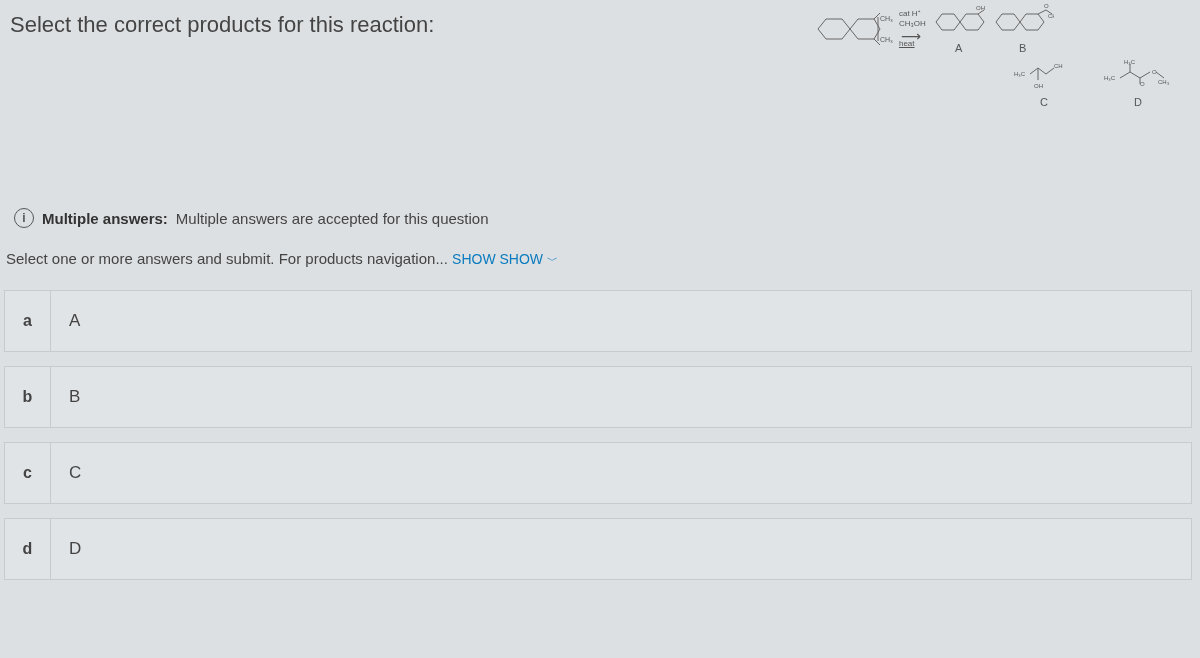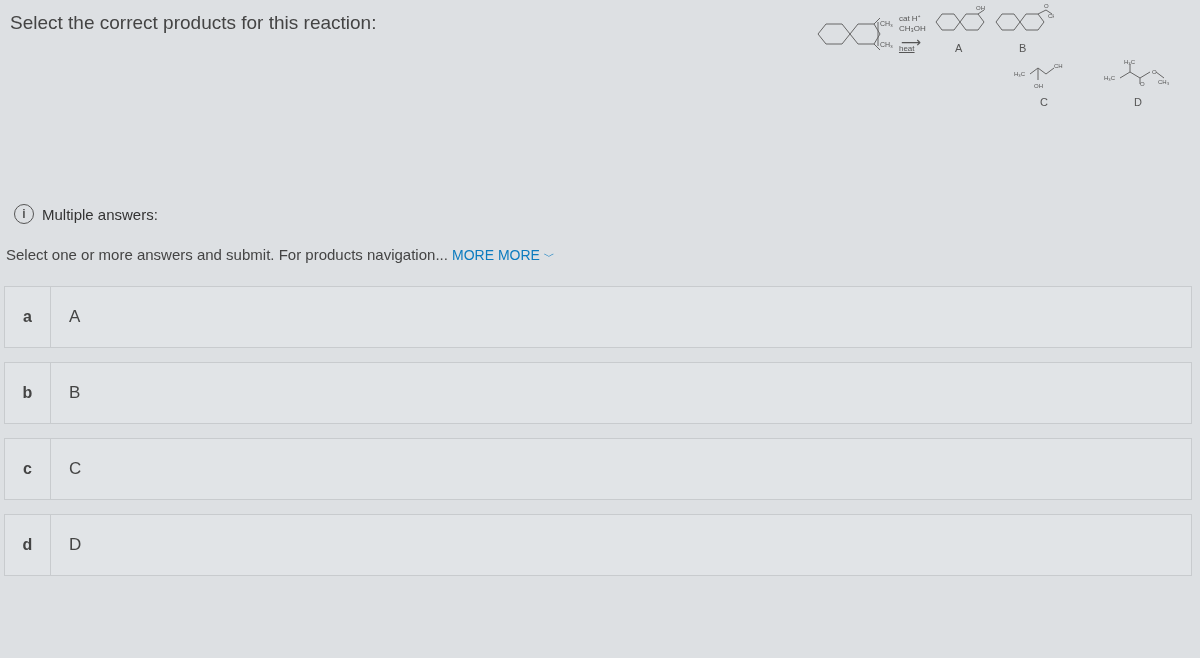--- a/index.html
+++ b/index.html
@@ -6,37 +6,37 @@
   body {
     font-family: Arial, Helvetica, sans-serif;
     background: #dde0e3;
     width: 1200px;
     height: 658px;
     color: #333;
     position: relative;
     overflow: hidden;
   }
   .question-text {
-    font-size: 19px;
+    font-size: 22px;
     color: #444;
     padding: 12px 10px 0 10px;
     font-weight: 400;
   }
   .reaction-area {
     position: absolute;
     top: 4px;
     right: 8px;
     width: 380px;
     height: 160px;
     display: flex;
     flex-direction: column;
   }
   .reaction-top {
     display: flex;
-    align-items: flex-end;
+    align-items: center;
     gap: 6px;
   }
   .mol {
     font-size: 9px;
     color: #555;
     text-align: center;
   }
   .reagents {
     font-size: 8px;
     color: #555;
@@ -78,21 +78,21 @@
     height: 20px;
     border: 1.5px solid #555;
     border-radius: 50%;
     display: flex;
     align-items: center;
     justify-content: center;
     font-size: 12px;
     color: #555;
     font-weight: bold;
   }
-  .info-bold { font-weight: 400; color: #333; }
+  .info-bold { font-weight: 700; color: #333; }
   .info-text { color: #444; }
   .instructions {
     font-size: 15px;
     color: #444;
     margin: 22px 0 0 6px;
   }
   .show-more {
     color: #0b7bbf;
     cursor: pointer;
     font-size: 14px;
@@ -218,26 +218,27 @@
         <text x="54" y="26" font-size="6" fill="#555">CH₃</text>
       </svg>
       <div class="lbl">D</div>
     </div>
   </div>
 </div>
 
 <div class="info-row">
   <div class="info-icon">i</div>
   <span class="info-bold">Multiple answers:</span>
+  <span class="info-text">Multiple answers are accepted for this question</span>
 </div>
 
 <div class="instructions">
   <span>Select one or more answers and submit. For products navigation... </span>
   <span class="show-more">
-    <span>MORE MORE</span>
+    <span>SHOW SHOW</span>
     <span class="chev">﹀</span>
   </span>
 </div>
 
 <div class="options">
   <div class="option">
     <div class="opt-key">a</div>
     <div class="opt-label">A</div>
   </div>
   <div class="option">

